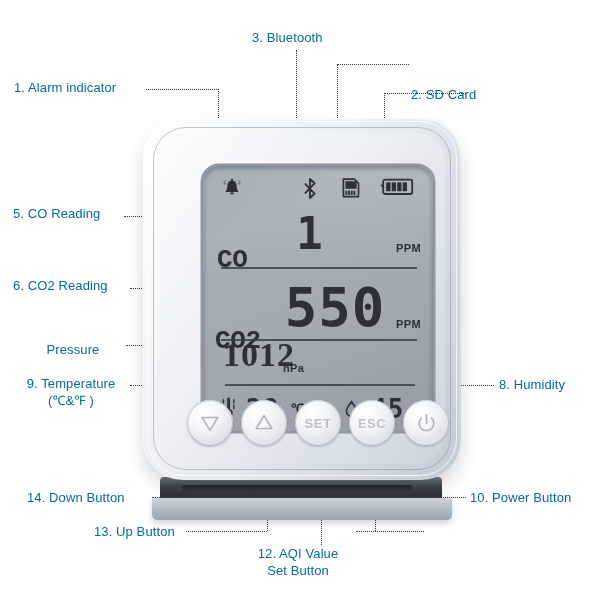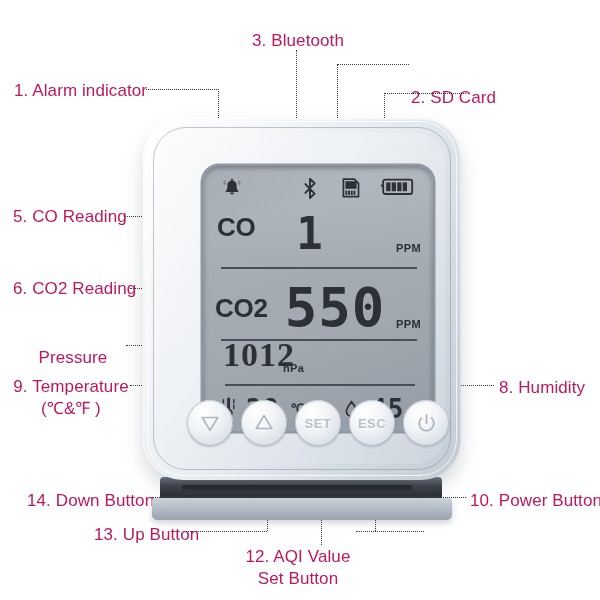--- a/index.html
+++ b/index.html
@@ -9,23 +9,23 @@
     font-family:"Liberation Sans", sans-serif;
     color:#2b2b2b;
     position:relative;
     overflow:hidden;
   }
   #stage{ position:absolute; inset:0; width:600px; height:600px; }
 
   
   .label{
     position:absolute;
-    font-size:17px;
+    font-size:13px;
     line-height:1.28;
-    color:#be185d;
+    color:#0369a1;
     white-space:nowrap;
     letter-spacing:.1px;
   }
   .label.center{ text-align:center; white-space:normal; }
 
   
   .dotline{ position:absolute; }
   .dotline.h{
     height:1px;
     border-top:1.6px dotted #3a3a3a;
@@ -111,24 +111,25 @@
   #ic-batt{ left:177px; }
 
   .seg{
     font-family:"DejaVu Sans Mono", monospace;
     font-weight:700;
     letter-spacing:1px;
   }
 
   .row-label{
     position:absolute;
-    font-family:Liberation Sans, sans-serif;
+    font-family:Liberation Mono, monospace;
     font-weight:700;
     letter-spacing:-0.3px;
     color:#2b3038;
+    margin-top:33px;
   }
   .unit{
     position:absolute;
     font-weight:700;
     font-size:11px;
     letter-spacing:.4px;
     color:#2b3038;
   }
   .hline{
     position:absolute;

